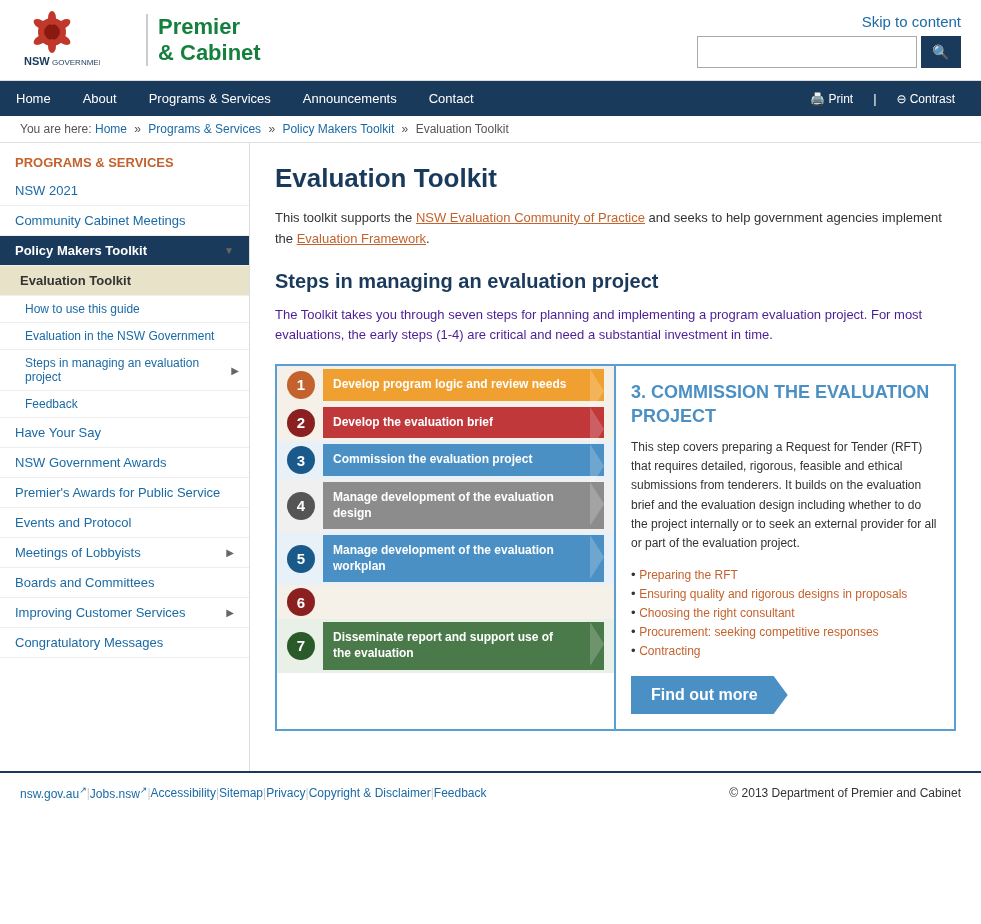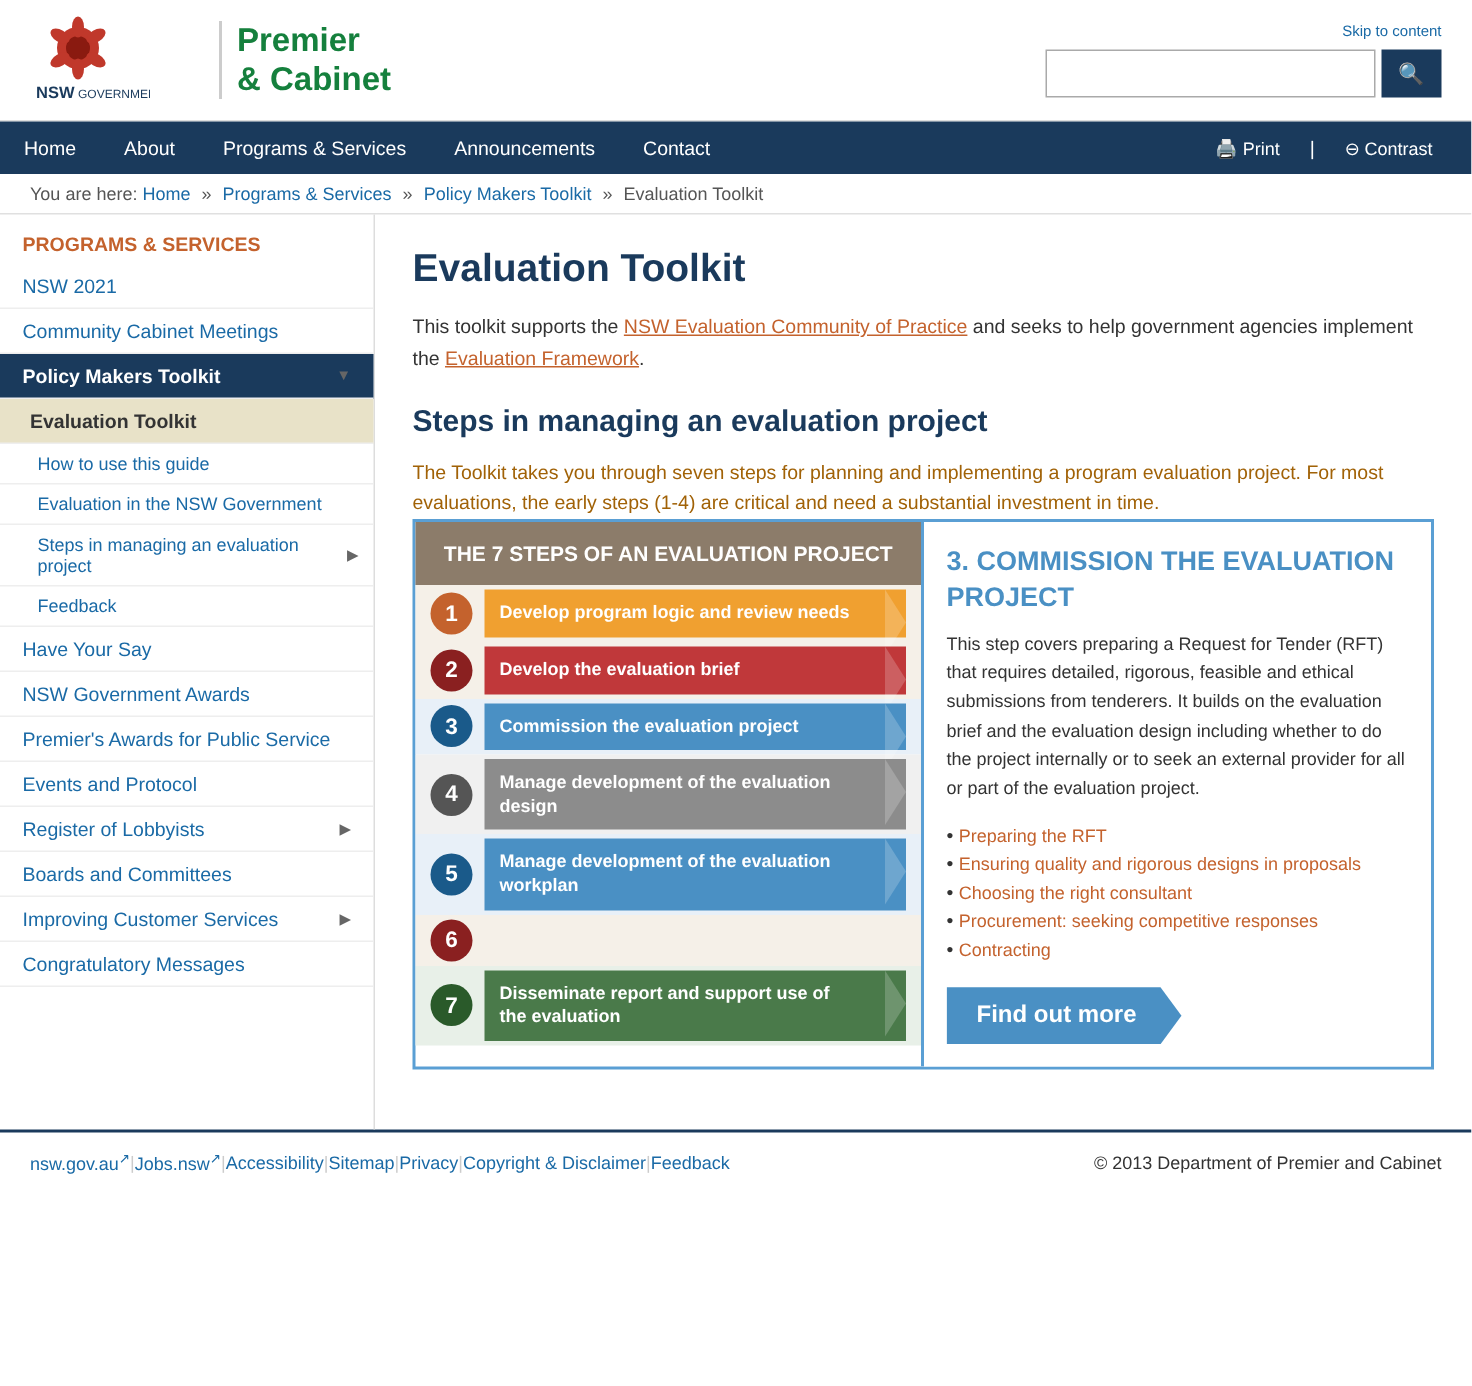--- a/index.html
+++ b/index.html
@@ -4,21 +4,21 @@
   <style>
     * { box-sizing: border-box; margin: 0; padding: 0; }
     body { font-family: Arial, sans-serif; font-size: 13px; color: #333; background: #fff; width: 981px; }
 
     
     .header { background: #fff; padding: 10px 20px; display: flex; align-items: center; justify-content: space-between; border-bottom: 1px solid #ddd; }
     .logo-area { display: flex; align-items: center; gap: 10px; }
     .nsw-logo { width: 80px; height: 60px; }
     .logo-text { font-size: 22px; font-weight: bold; color: #15803d; line-height: 1.2; border-left: 2px solid #ccc; padding-left: 10px; margin-left: 36px; }
     .header-right { display: flex; flex-direction: column; align-items: flex-end; gap: 6px; }
-    .skip-link { font-size: 10px; color: #1a6aa6; text-decoration: none; }
+    .skip-link { font-size: 15px; color: #1a6aa6; text-decoration: none; }
     .search-area { display: flex; align-items: center; gap: 4px; }
     .search-input { width: 220px; height: 32px; border: 1px solid #aaa; padding: 0 8px; font-size: 13px; }
     .search-btn { width: 40px; height: 32px; background: #1a3a5c; border: none; cursor: pointer; color: #fff; font-size: 14px; }
 
     
     .main-nav { background: #1a3a5c; display: flex; align-items: center; }
     .main-nav a { color: #fff; text-decoration: none; padding: 10px 16px; display: block; font-size: 13px; }
     .nav-right { margin-left: auto; display: flex; align-items: center; gap: 4px; padding-right: 10px; }
     .nav-right a { color: #fff; font-size: 12px; text-decoration: none; display: flex; align-items: center; gap: 3px; }
     .nav-divider { color: #fff; }
@@ -40,21 +40,21 @@
     .sidebar-sub { padding-left: 25px; font-size: 12px; color: #1a6aa6; display: block; padding-top: 6px; padding-bottom: 6px; text-decoration: none; border-bottom: 1px solid #eee; }
     .sidebar-sub.has-arrow { display: flex; justify-content: space-between; align-items: center; padding-right: 10px; }
     .arrow { font-size: 10px; color: #666; }
 
     
     .main-content { flex: 1; padding: 20px 25px; }
     .page-title { font-size: 26px; color: #1a3a5c; font-weight: bold; margin-bottom: 14px; }
     .intro-text { font-size: 13px; line-height: 1.6; margin-bottom: 20px; color: #333; }
     .intro-text a { color: #c4622d; text-align: center; }
     .section-heading { font-size: 20px; color: #1a3a5c; font-weight: bold; margin-bottom: 12px; }
-    .body-text { font-size: 13px; line-height: 1.6; color: #a16207; }
+    .body-text { font-size: 13px; line-height: 1.6; margin-bottom: 18px; color: #4c1d95; }
 
     
     .steps-container { border: 2px solid #5a9fd4; display: flex; gap: 0; margin-bottom: 20px; }
 
     
     .steps-left { flex: 1; padding: 0; }
     .steps-header { background: #8c7c6a; color: #fff; text-align: center; font-weight: bold; font-size: 14px; padding: 12px 10px; line-height: 1.3; }
 
     .step-row { display: flex; align-items: stretch; padding: 3px 10px; }
     .step-num-circle { width: 28px; height: 28px; border-radius: 50%; display: flex; align-items: center; justify-content: center; color: #fff; font-weight: bold; font-size: 15px; flex-shrink: 0; align-self: center; margin-right: 8px; }
@@ -154,21 +154,21 @@
     <a href="#" class="sidebar-sub has-arrow">
       <span>Steps in managing an evaluation project</span>
       <span class="arrow">▶</span>
     </a>
     <a href="#" class="sidebar-sub">Feedback</a>
     <a href="#" class="sidebar-link">Have Your Say</a>
     <a href="#" class="sidebar-link">NSW Government Awards</a>
     <a href="#" class="sidebar-link">Premier's Awards for Public Service</a>
     <a href="#" class="sidebar-link">Events and Protocol</a>
     <a href="#" class="sidebar-link" style="display:flex;justify-content:space-between;align-items:center;">
-      <span>Register of Lobbyists</span>
+      <span>Meetings of Lobbyists</span>
       <span class="arrow">▶</span>
     </a>
     <a href="#" class="sidebar-link">Boards and Committees</a>
     <a href="#" class="sidebar-link" style="display:flex;justify-content:space-between;align-items:center;">
       <span>Improving Customer Services</span>
       <span class="arrow">▶</span>
     </a>
     <a href="#" class="sidebar-link">Congratulatory Messages</a>
   </div>
 
@@ -176,21 +176,20 @@
     <h1 class="page-title">Evaluation Toolkit</h1>
     <p class="intro-text">
       This toolkit supports the <a href="#">NSW Evaluation Community of Practice</a> and seeks to help government agencies implement the <a href="#">Evaluation Framework</a>.
     </p>
     <h2 class="section-heading">Steps in managing an evaluation project</h2>
     <p class="body-text">The Toolkit takes you through seven steps for planning and implementing a program evaluation project. For most evaluations, the early steps (1-4) are critical and need a substantial investment in time.</p>
 
     <div class="steps-container">
 
       <div class="steps-left">
-        <div class="steps-header">THE 7 STEPS OF AN EVALUATION PROJECT</div>
 
         <div class="step-row" style="background:#f5f0e8;">
           <div class="step-num-circle" style="background:#c4622d;">1</div>
           <div class="step-banner" style="background:#f0a030;">Develop program logic and review needs</div>
         </div>
 
         <div class="step-row" style="background:#f5f0e8;">
           <div class="step-num-circle" style="background:#8a2020;">2</div>
           <div class="step-banner" style="background:#c0383a;">Develop the evaluation brief</div>
         </div>

